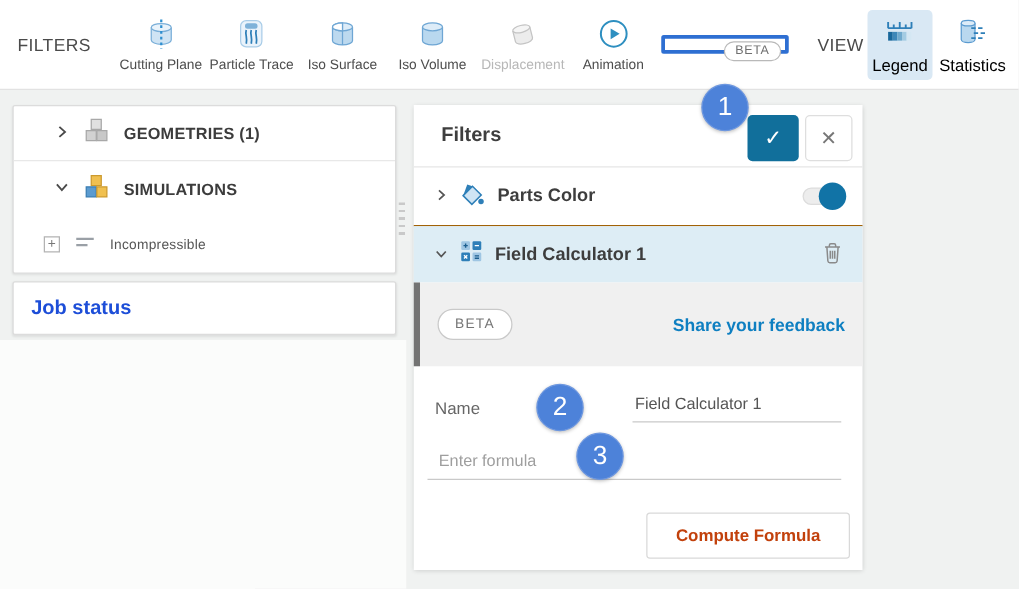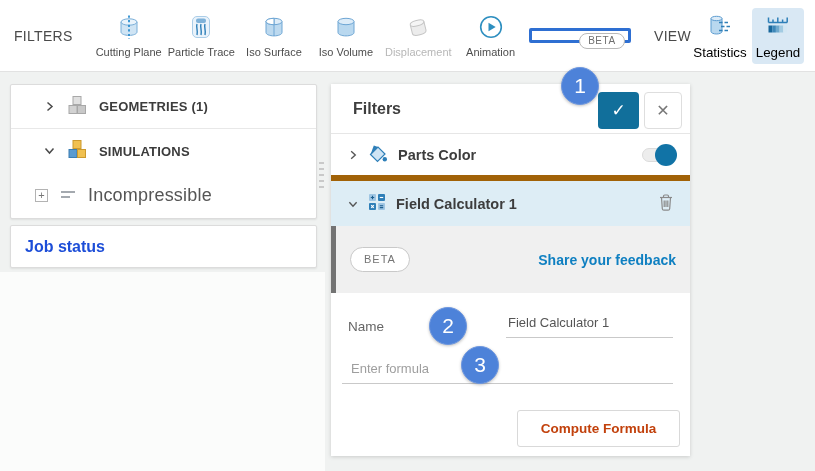--- a/index.html
+++ b/index.html
@@ -29,40 +29,40 @@
               gap:3px; border:none; background:none; border-radius:4px; cursor:pointer; margin:0 3px; }
   .view-btn.active { background:#d9e8f4; }
 
   
   .tree-card { position:absolute; left:10px; top:84px; width:307px; background:#fff;
                border:1px solid #dcdcdc; border-radius:2px; box-shadow:0 1px 2px rgba(0,0,0,.08); }
   .tree-row { display:flex; align-items:center; gap:11px; padding-left:33px; height:44px; cursor:pointer; }
   .tree-row.sep { border-bottom:1px solid #e8e8e8; }
   .tree-row .tr-label { font-size:13px; font-weight:bold; color:#3c3c3c; letter-spacing:.2px; }
   .tree-row.child { height:45px; padding-left:24px; gap:9px; }
-  .tree-row.child .tr-label { font-weight:normal; font-size:18px; color:#555; }
+  .tree-row.child .tr-label { font-weight:normal; font-size:11px; color:#555; }
   .plus-box { width:13px; height:13px; border:1px solid #b3b3b3; color:#777; font-size:11px;
               line-height:11px; text-align:center; background:#fff; flex:0 0 auto; }
   .job-card { position:absolute; left:10px; top:225px; width:307px; height:43px; background:#fff;
               border:1px solid #dcdcdc; border-radius:2px; box-shadow:0 1px 2px rgba(0,0,0,.08); }
   .job-card .jc-label { font-size:16px; font-weight:bold; color:#1d4ed8; line-height:41px; padding-left:14px; }
   .grip { position:absolute; left:319px; top:162px; width:5px; height:26px; cursor:col-resize;
           background:repeating-linear-gradient(to bottom,#c9c9c9 0 2px,transparent 2px 6px); }
 
   
   .fpanel { position:absolute; left:331px; top:84px; width:359px; height:372px; background:#fff;
             box-shadow:0 1px 4px rgba(0,0,0,.16); }
   .fp-header { position:relative; height:50px; border-bottom:1px solid #e6e6e6; }
   .fp-title { position:absolute; left:22px; top:16px; font-size:16px; font-weight:bold; color:#3e3e3e; }
   .confirm-btn { position:absolute; top:8px; right:51px; width:41px; height:37px; background:#116f9b;
             border:none; border-radius:4px; color:#fff; font-size:17px; cursor:pointer; }
   .close-btn { position:absolute; top:8px; right:8px; width:38px; height:37px; background:#fff;
             border:1px solid #dedede; border-radius:4px; color:#777; font-size:16px; cursor:pointer; }
   .fp-row { display:flex; align-items:center; gap:10px; padding:0 16px 0 17px; cursor:pointer; }
-  .parts-row { height:47px; border-bottom:6px solid #a16207; }
+  .parts-row { height:47px; border-bottom:1px solid #a16207; }
   .fp-row .fr-label { font-size:14.5px; font-weight:bold; color:#3d3d3d; }
   .fc-row { height:45px; background:#ddedf5; }
   .toggle { position:relative; width:32px; height:14px; margin-left:auto; cursor:pointer; flex:0 0 auto; }
   .toggle .track { position:absolute; inset:0; background:#ededed; border:1px solid #dcdcdc; border-radius:7px; }
   .toggle .knob { position:absolute; right:-3px; top:-4px; width:22px; height:22px; border-radius:50%;
                   background:#1173a6; }
   .trash-btn { margin-left:auto; background:none; border:none; cursor:pointer; display:flex; }
   .beta-section { position:relative; height:67px; background:#f0f0f0; border-left:5px solid #737373;
                   display:flex; align-items:center; }
   .beta-pill { margin-left:14px; background:#fff; border:1px solid #c9c9c9; border-radius:14px;
@@ -162,49 +162,49 @@
       </span>
       <span class="t-label">Animation</span>
     </button>
 
     <div class="fc-box">
       <span class="beta-pill-toolbar">BETA</span>
     </div>
 
     <span class="bar-label view-bar-label">VIEW</span>
 
+    <button class="view-btn active">
+      <span>
+        <svg width="26" height="26" viewBox="0 0 26 26">
+          <g stroke="#2e7fb8" stroke-width="1.5" fill="none">
+            <path d="M3.5 9.5V4.5M8 9.5V6.5M12.8 9.5V4.5M17.6 9.5V6.5M22.2 9.5V4.5M3.5 9.5h18.7"></path>
+          </g>
+          <rect x="3.5" y="12.5" width="3.7" height="7" fill="#18679b"></rect>
+          <rect x="7.2" y="12.5" width="3.7" height="7" fill="#3d87b8"></rect>
+          <rect x="10.9" y="12.5" width="3.7" height="7" fill="#6fa9cd"></rect>
+          <rect x="14.6" y="12.5" width="3.7" height="7" fill="#a3cbe2"></rect>
+          <rect x="18.3" y="12.5" width="3.7" height="7" fill="#d4e7f3"></rect>
+        </svg>
+      </span>
+      <span class="t-label">Legend</span>
+    </button>
+
     <button class="view-btn">
       <span>
         <svg width="26" height="26" viewBox="0 0 26 26">
           <path d="M4 5.5v13c0 1.4 2.5 2.5 5.5 2.5s5.5-1.1 5.5-2.5v-13" fill="#b9d8ef" stroke="#5b9bd0"></path>
           <ellipse cx="9.5" cy="5.5" rx="5.5" ry="2.2" fill="#ddecf8" stroke="#5b9bd0"></ellipse>
           <g stroke="#2e7fb8" stroke-width="1.5" fill="none" stroke-dasharray="3.5 2">
             <path d="M12 9.5h11"></path>
               <path d="M14 13.5h9"></path>
               <path d="M12 17.5h11"></path>
           </g>
         </svg>
       </span>
       <span class="t-label">Statistics</span>
-    </button>
-
-    <button class="view-btn active">
-      <span>
-        <svg width="26" height="26" viewBox="0 0 26 26">
-          <g stroke="#2e7fb8" stroke-width="1.5" fill="none">
-            <path d="M3.5 9.5V4.5M8 9.5V6.5M12.8 9.5V4.5M17.6 9.5V6.5M22.2 9.5V4.5M3.5 9.5h18.7"></path>
-          </g>
-          <rect x="3.5" y="12.5" width="3.7" height="7" fill="#18679b"></rect>
-          <rect x="7.2" y="12.5" width="3.7" height="7" fill="#3d87b8"></rect>
-          <rect x="10.9" y="12.5" width="3.7" height="7" fill="#6fa9cd"></rect>
-          <rect x="14.6" y="12.5" width="3.7" height="7" fill="#a3cbe2"></rect>
-          <rect x="18.3" y="12.5" width="3.7" height="7" fill="#d4e7f3"></rect>
-        </svg>
-      </span>
-      <span class="t-label">Legend</span>
     </button>
   </header>
 
   <aside class="tree-card">
     <div class="tree-row sep">
       <span>
         <svg width="11" height="11" viewBox="0 0 11 11">
             <polyline points="3.5,1.5 8,5.5 3.5,9.5" fill="none" stroke="#4a4a4a" stroke-width="1.5"></polyline>
           </svg>
       </span>

